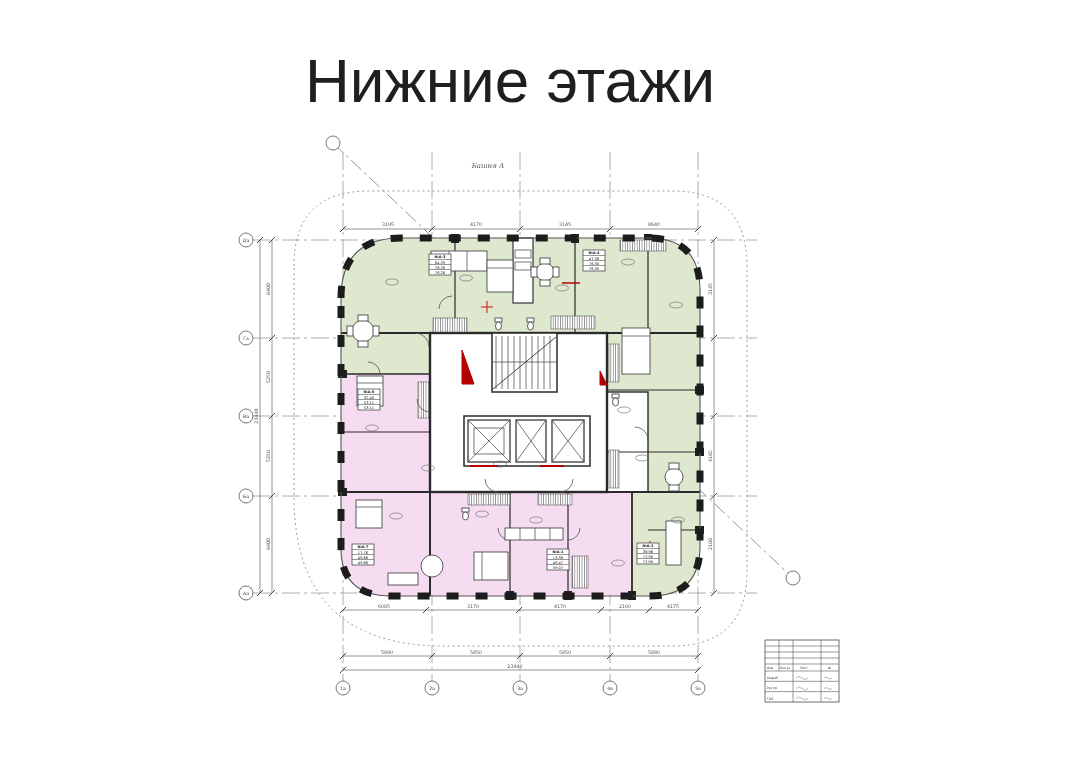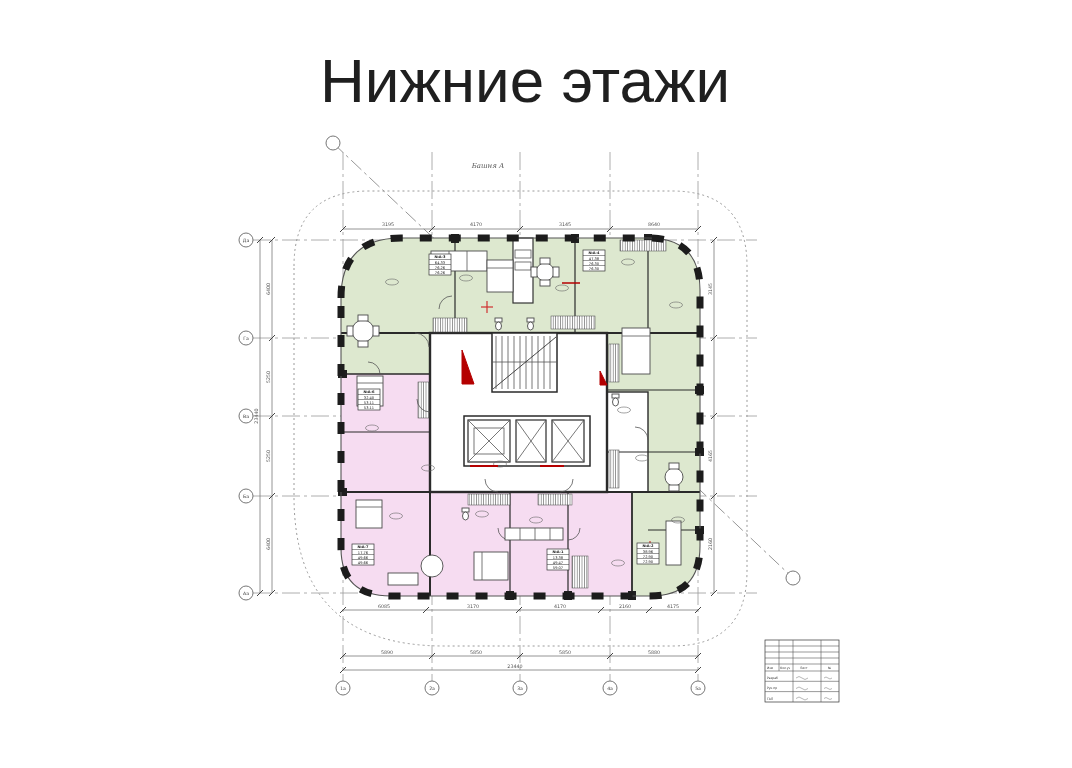--- a/index.html
+++ b/index.html
@@ -1,19 +1,19 @@
 <!DOCTYPE html>
 <html><head>
 <meta charset="utf-8">
 <style>
   html,body{margin:0;padding:0;background:#ffffff;}
   body{width:1072px;height:768px;position:relative;overflow:hidden;
        font-family:"Liberation Sans",sans-serif;}
   .page-title{position:absolute;top:50px;left:0;width:1020px;text-align:center;
-       font-size:62px;font-weight:500;color:#1f1f1f;letter-spacing:0px;line-height:1;padding-left:15px;}
+       font-size:62px;font-weight:500;color:#1f1f1f;letter-spacing:0px;line-height:1;}
   svg{position:absolute;left:0;top:0;}
   .gridline{stroke:#9a9a9a;stroke-width:0.8;stroke-dasharray:18 4 3 4;fill:none;}
   .boundary{stroke:#9a9a9a;stroke-width:1;stroke-dasharray:2 3;fill:none;}
   .dimline{stroke:#7a7a7a;stroke-width:0.8;fill:none;}
   .tick{stroke:#444;stroke-width:1;}
   .dim{font-family:"DejaVu Sans",sans-serif;font-size:4.8px;fill:#555;text-anchor:middle;}
   .bubble{fill:#ffffff;stroke:#666;stroke-width:0.9;}
   .bubble-label{font-family:"DejaVu Sans",sans-serif;font-size:4.6px;fill:#444;text-anchor:middle;}
   .wall{stroke:#2a2a2a;fill:none;}
   .thin{stroke:#555;stroke-width:0.8;fill:none;}

